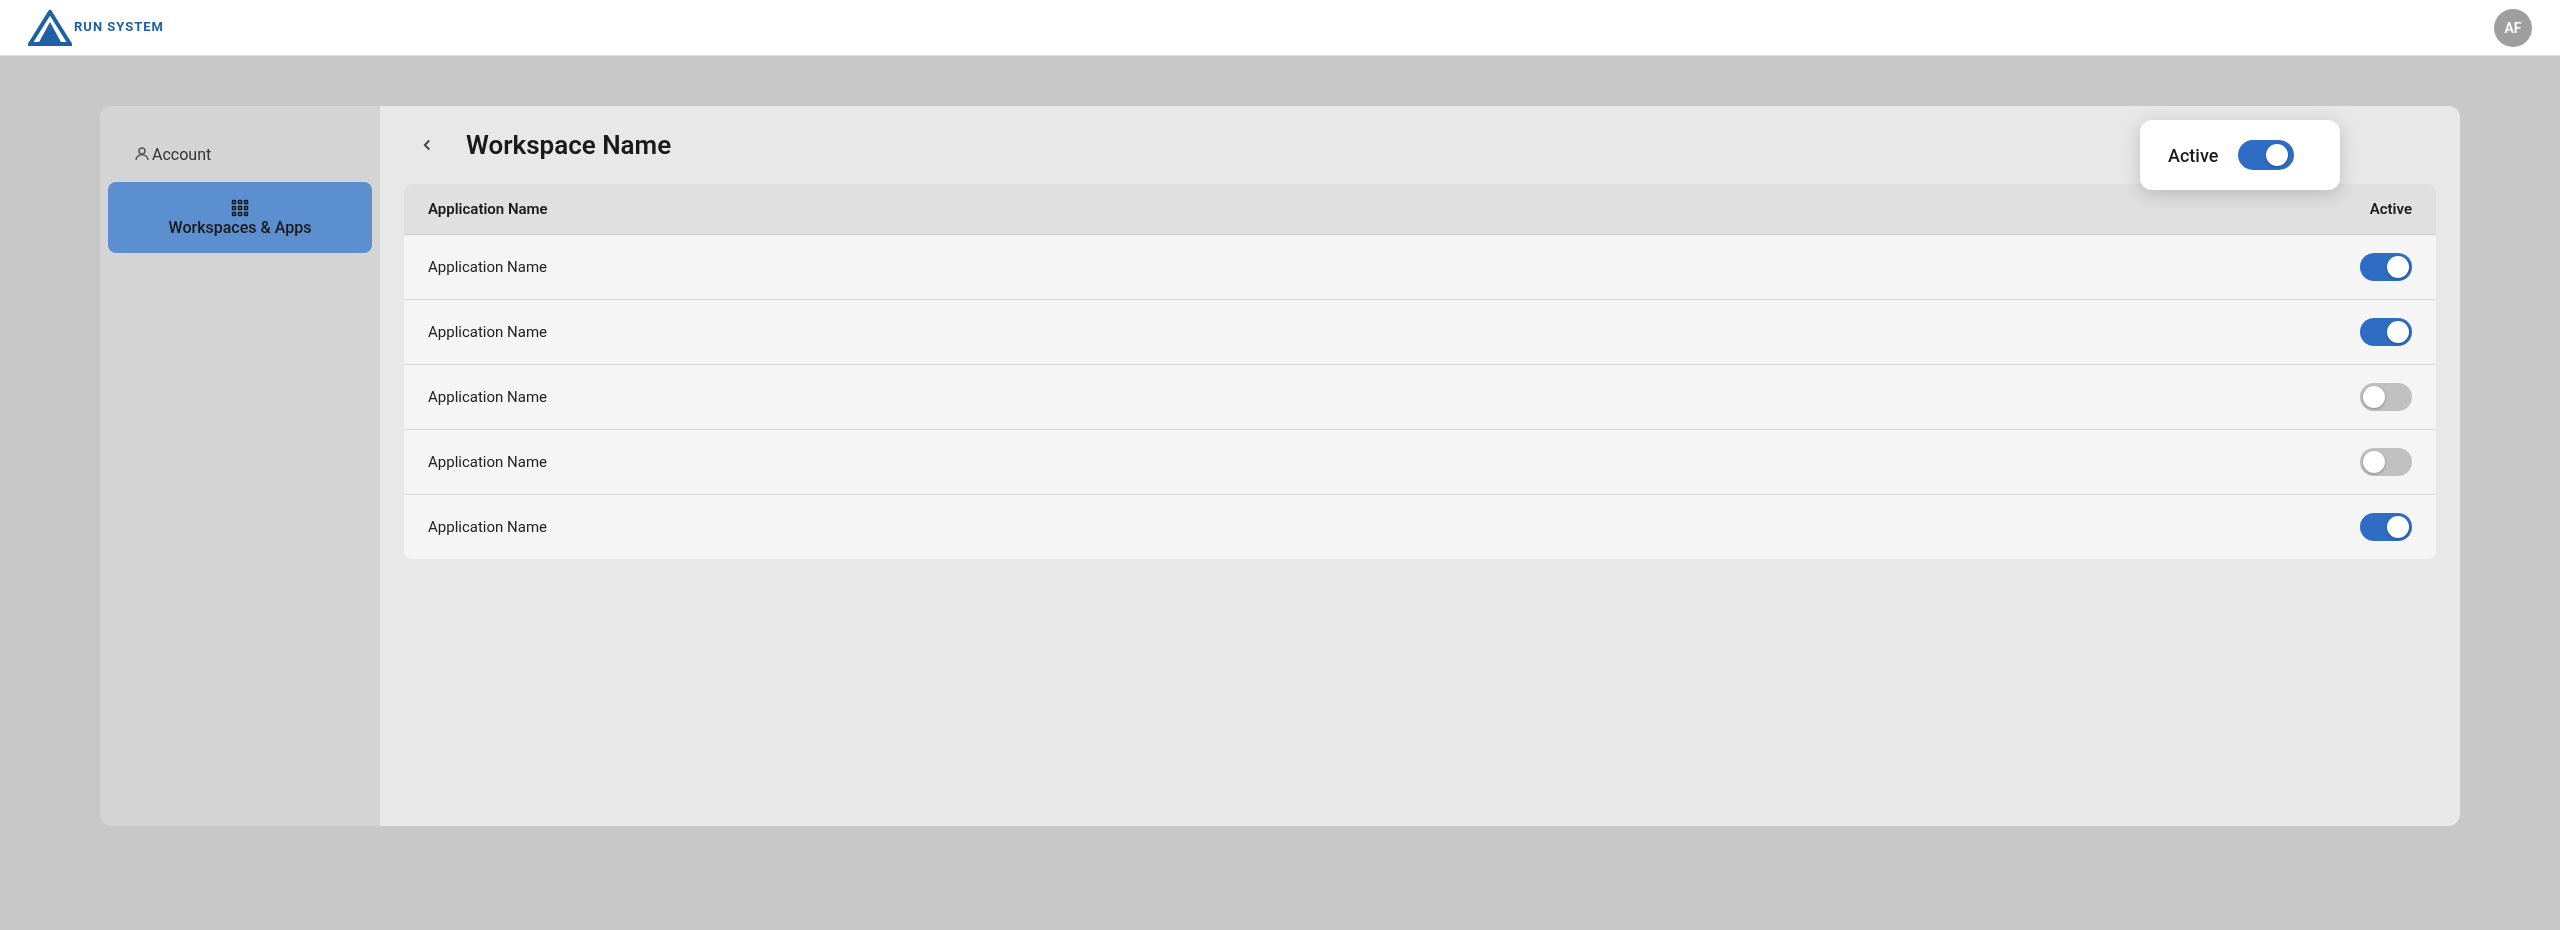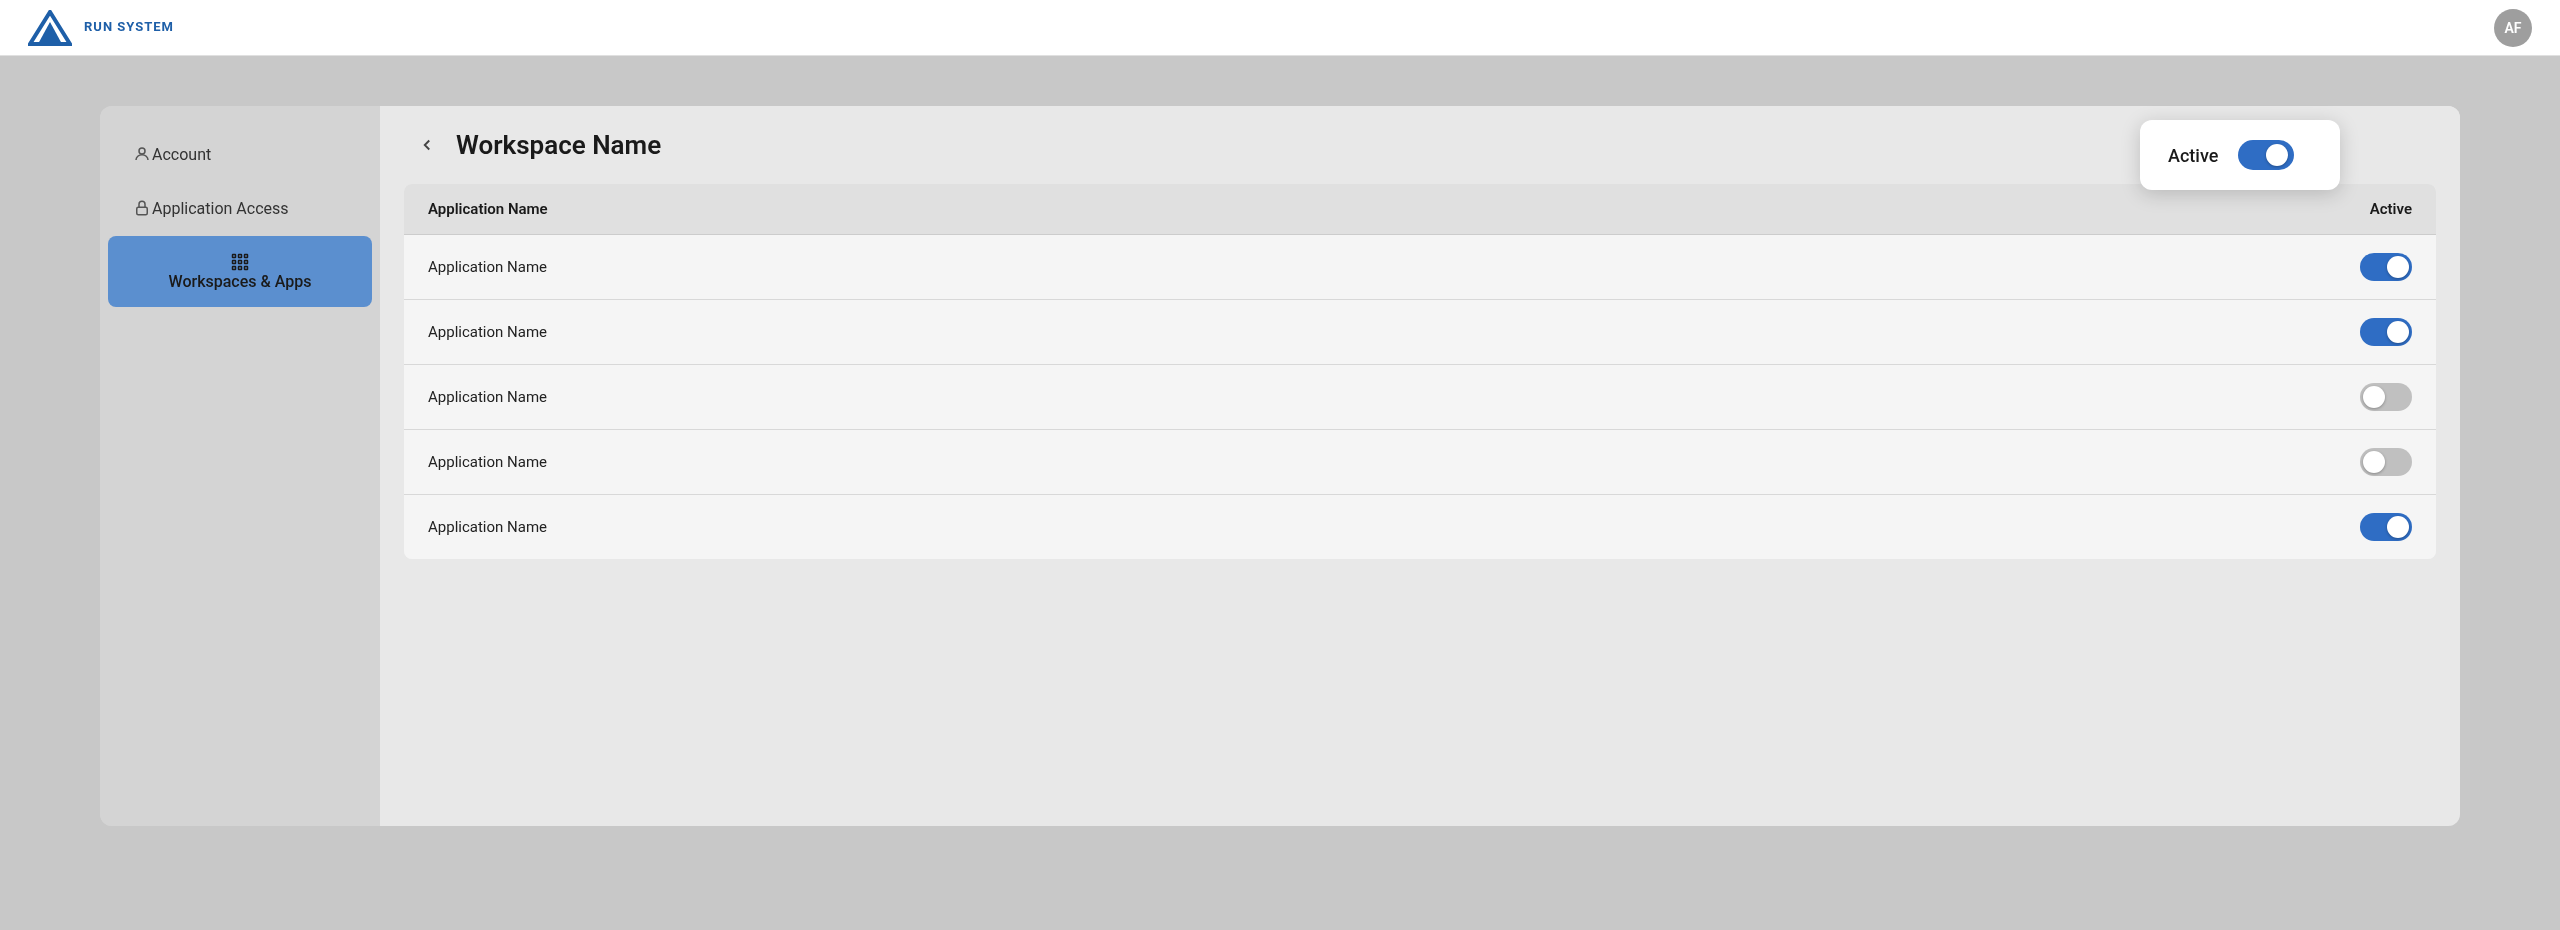--- a/index.html
+++ b/index.html
@@ -19,21 +19,21 @@
       display: flex;
       align-items: center;
       justify-content: space-between;
       padding: 0 28px;
       border-bottom: 1px solid #e0e0e0;
     }
 
     .logo {
       display: flex;
       align-items: center;
-      gap: 12px;
+      gap: 2px;
     }
 
     .logo-icon {
       width: 44px;
       height: 36px;
     }
 
     .avatar-circle {
       width: 38px;
       height: 38px;
@@ -115,21 +115,21 @@
     .main-panel {
       flex: 1;
       background: #e8e8e8;
       padding: 0;
     }
 
     
     .panel-header {
       display: flex;
       align-items: center;
-      gap: 14px;
+      gap: 24px;
       padding: 24px 32px;
       background: #e8e8e8;
     }
 
     .back-btn {
       width: 30px;
       height: 30px;
       display: flex;
       align-items: center;
       justify-content: center;
@@ -301,29 +301,20 @@
         <span class="sidebar-icon">
           <svg width="18" height="18" viewBox="0 0 24 24" fill="none" stroke="currentColor" stroke-width="2">
             <circle cx="12" cy="8" r="4"></circle>
             <path d="M4 20c0-4 3.6-7 8-7s8 3 8 7"></path>
           </svg>
         </span>
         <span>Account</span>
       </div>
 
 
-      <div class="sidebar-item">
-        <span class="sidebar-icon">
-          <svg width="18" height="18" viewBox="0 0 24 24" fill="none" stroke="currentColor" stroke-width="2">
-            <rect x="5" y="11" width="14" height="10" rx="2"></rect>
-            <path d="M8 11V7a4 4 0 0 1 8 0v4"></path>
-          </svg>
-        </span>
-        <span>Application Access</span>
-      </div>
 
       <div class="sidebar-item active">
         <span class="sidebar-icon">
           <svg width="18" height="18" viewBox="0 0 24 24" fill="none" stroke="currentColor" stroke-width="2">
             <rect x="2" y="2" width="4" height="4" rx="0.5"></rect>
             <rect x="10" y="2" width="4" height="4" rx="0.5"></rect>
             <rect x="18" y="2" width="4" height="4" rx="0.5"></rect>
             <rect x="2" y="10" width="4" height="4" rx="0.5"></rect>
             <rect x="10" y="10" width="4" height="4" rx="0.5"></rect>
             <rect x="18" y="10" width="4" height="4" rx="0.5"></rect>

